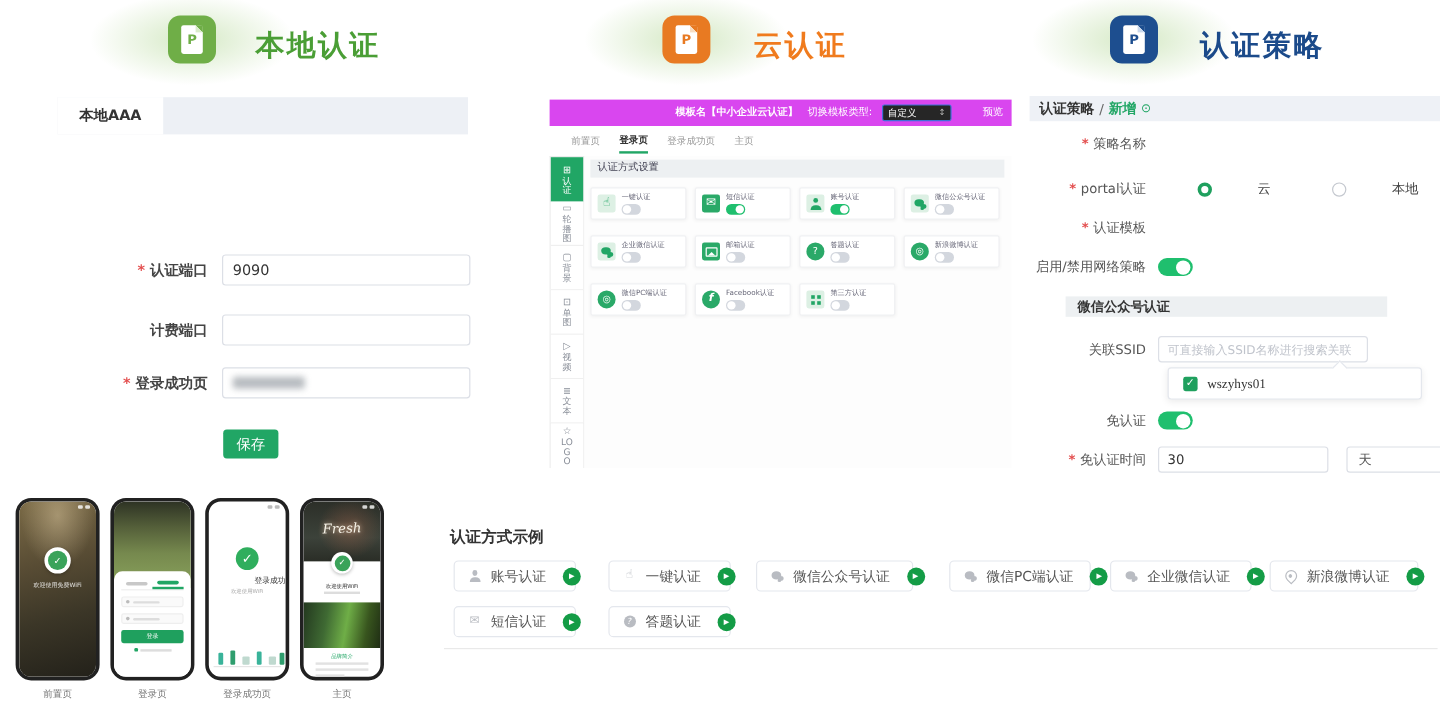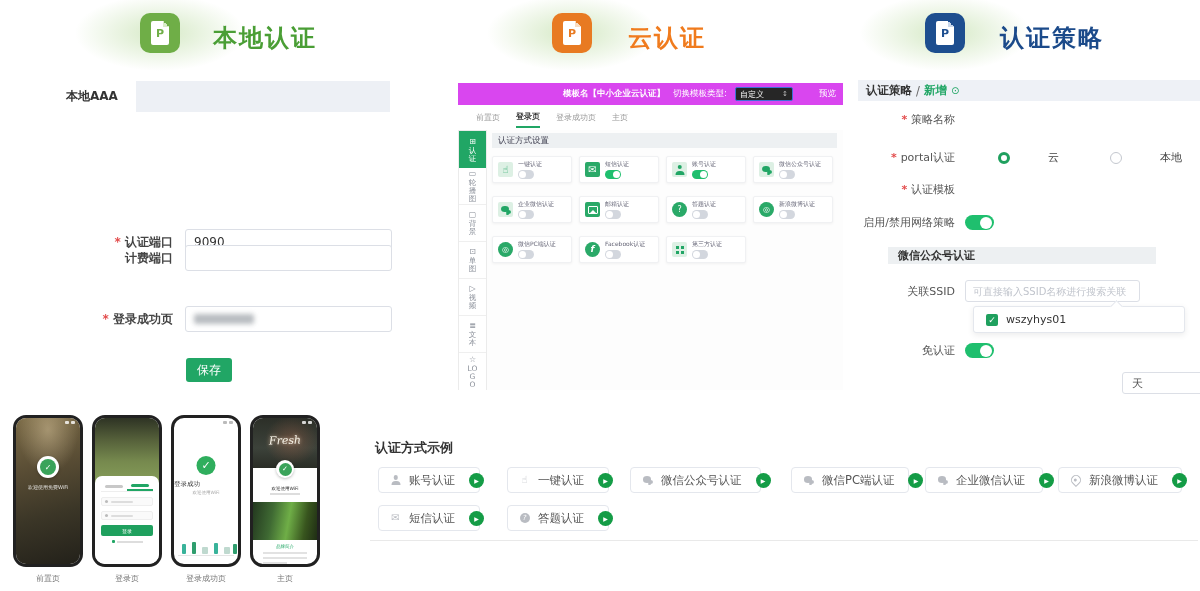--- a/index.html
+++ b/index.html
@@ -96,21 +96,21 @@
   .sw2.on { background:#1fbf6e; } .sw2.on::after { left:15px; }
   .psec { position:absolute; left:888px; top:247px; width:268px; height:17px; background:#edf0f2;
     font-size:11px; font-weight:bold; color:#333; line-height:17px; padding-left:10px; }
   .dropdown { position:absolute; left:973px; top:306px; width:212px; height:27px; background:#fff;
     border:1px solid #e4e7ed; border-radius:3px; box-shadow:0 2px 6px rgba(0,0,0,.08);
     display:flex; align-items:center; padding-left:12px; gap:8px; }
   .dropdown::before { content:""; position:absolute; top:-5px; left:138px; width:8px; height:8px;
     background:#fff; border-left:1px solid #e4e7ed; border-top:1px solid #e4e7ed; transform:rotate(45deg); }
   .cb { width:12px; height:12px; background:#1fa05e; border-radius:2px; color:#fff; font-size:9px;
     display:flex; align-items:center; justify-content:center; cursor:pointer; flex:none; }
-  .ssiditem { font-size:11px; color:#333; }
+  .ssiditem { font-size:11px; color:#333;font-family:Liberation Serif, serif; }
   .unitbox { position:absolute; left:1122px; top:372px; width:83px; height:22px; border:1px solid #dcdfe6;
     border-radius:3px; font-size:11px; color:#555; display:flex; align-items:center; padding-left:9px; background:#fff; }
 
   
   .phone { position:absolute; width:70px; height:152px; border:3px solid #212121; border-radius:13px;
     background:#fff; overflow:hidden; top:415px; }
   .pcap { position:absolute; top:573px; width:70px; text-align:center; font-size:8px; color:#777; }
   .photo1 { position:absolute; inset:0; background:
       radial-gradient(80% 50% at 50% 8%, rgba(220,200,160,.5), rgba(0,0,0,0) 60%),
       linear-gradient(165deg,#7a6a46 0%,#584c34 35%,#3b3627 65%,#23211a 100%); }
@@ -131,21 +131,21 @@
     display:flex; align-items:center; gap:3px; padding-left:3px; }
   .p2in b { width:3px; height:3px; border-radius:50%; background:#bbb; }
   .p2in i { width:22px; height:2px; background:#ddd; border-radius:1px; }
   .p2btn { height:11px; background:#1fa05e; border-radius:2px; color:#fff; font-size:5px;
     display:flex; align-items:center; justify-content:center; margin-top:2px; }
   .p2agr { display:flex; align-items:center; justify-content:center; gap:2px; margin-top:4px; }
   .p2agr b { width:3px; height:3px; background:#21a665; border-radius:1px; }
   .p2agr i { width:26px; height:2px; background:#ddd; }
   .p3check { position:absolute; top:38px; left:50%; transform:translateX(-50%); width:19px; height:19px;
     border-radius:50%; background:#2fae5d; color:#fff; font-size:11px; display:flex; align-items:center; justify-content:center; }
-  .p3t1 { position:absolute; top:62px; width:100%; text-align:left; font-size:6.5px; color:#333; }
+  .p3t1 { position:absolute; top:62px; width:100%; text-align:right; font-size:6.5px; color:#333; }
   .p3t2 { position:absolute; top:72px; width:100%; text-align:center; font-size:4.5px; color:#aaa; }
   .p3ill { position:absolute; bottom:8px; left:4px; right:4px; height:26px; border-bottom:1px solid #e5e5e5; }
   .p3ill b { position:absolute; bottom:1px; border-radius:1px; }
   .photo4a { position:absolute; top:0; left:0; right:0; height:50px; background:
       radial-gradient(60% 70% at 60% 45%, rgba(190,110,80,.35), rgba(0,0,0,0) 70%),
       linear-gradient(180deg,#2c2f28 0%,#3c423a 60%,#2a2d26 100%); }
   .fresh { position:absolute; top:16px; width:100%; text-align:center; color:#f7f3e8;
     font-family:"DejaVu Serif","Liberation Serif",serif; font-style:italic; font-size:11px;
     text-shadow:0 0 4px rgba(255,230,200,.8); transform:rotate(-2deg); }
   .p4mid { position:absolute; top:50px; left:0; right:0; height:34px; background:#fff; }
@@ -214,25 +214,25 @@
     <div class="paper">
         <span>P</span>
       </div>
   </div>
   <span class="htitle" style="left:1000px;top:22px;color:#1b4a8a;">认证策略</span>
 
   <div class="tabbar">
     <div class="tab active">本地AAA</div>
   </div>
 
-  <div class="frow" style="left:45px;top:229px;">
+  <div class="frow" style="left:45px;top:212px;">
     <span class="lbl req">认证端口</span>
     <input class="finput" value="9090" style="">
   </div>
-  <div class="frow" style="left:45px;top:245px;">
+  <div class="frow" style="left:45px;top:262px;">
     <span class="lbl">计费端口</span>
     <input class="finput" value="" style="">
   </div>
   <div class="frow" style="left:45px;top:306px;">
     <span class="lbl req">登录成功页</span>
     <div class="finput masked">
         <span class="blurbar"></span>
       </div>
   </div>
   <button class="btn-save">保存</button>
@@ -422,20 +422,24 @@
   <div class="dropdown">
     <span class="cb">✓</span>
     <span class="ssiditem">wszyhys01</span>
   </div>
 
   <div class="prow" style="left:855px;top:343px;">
     <span class="plbl">免认证</span>
     <span class="sw2 on"></span>
   </div>
 
+  <div class="prow" style="left:855px;top:372px;">
+    <span class="plbl req">免认证时间</span>
+    <input class="pinput" style="width: 142px;" value="30">
+  </div>
   <div class="unitbox">天</div>
 
   <div class="phone" style="left:13px;">
     <div class="photo1"></div>
     <div class="sbar">
         <i style="background:rgba(255,255,255,.8);"></i>
         <i style="background:rgba(255,255,255,.8);"></i>
       </div>
     <div class="badge" style="top:38px;left:50%;transform:translateX(-50%);">
       <span class="inner">✓</span>

